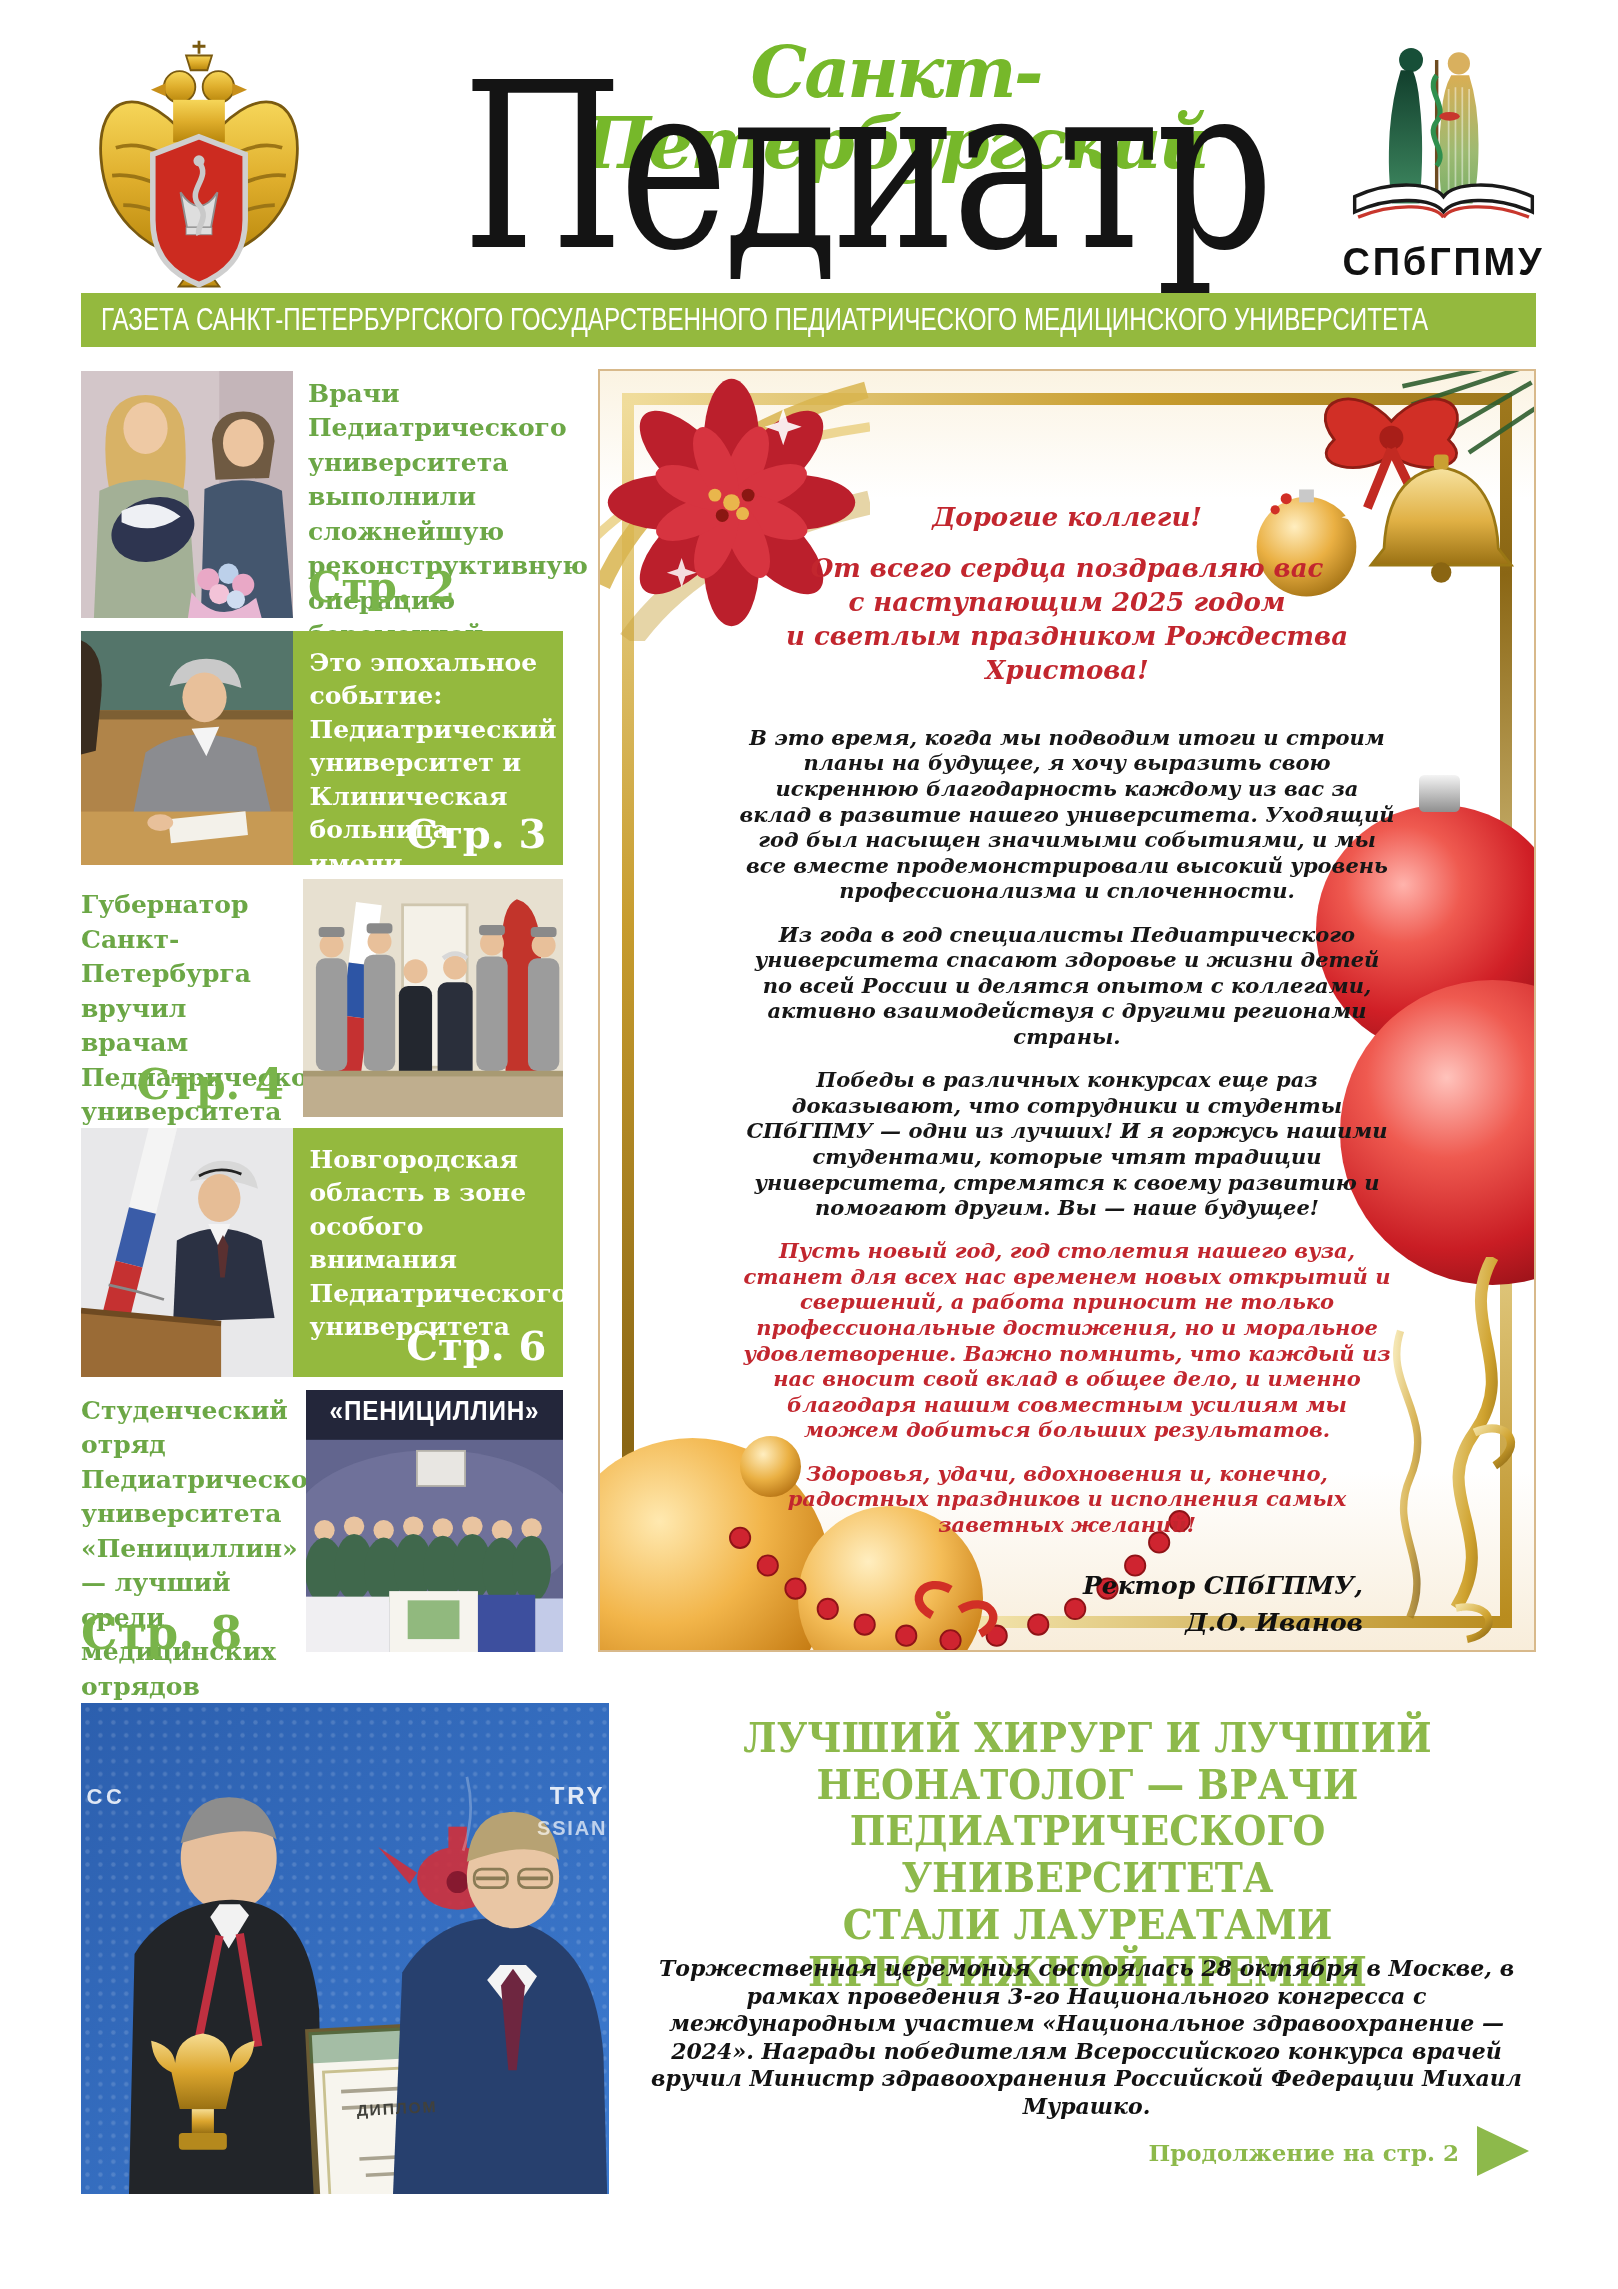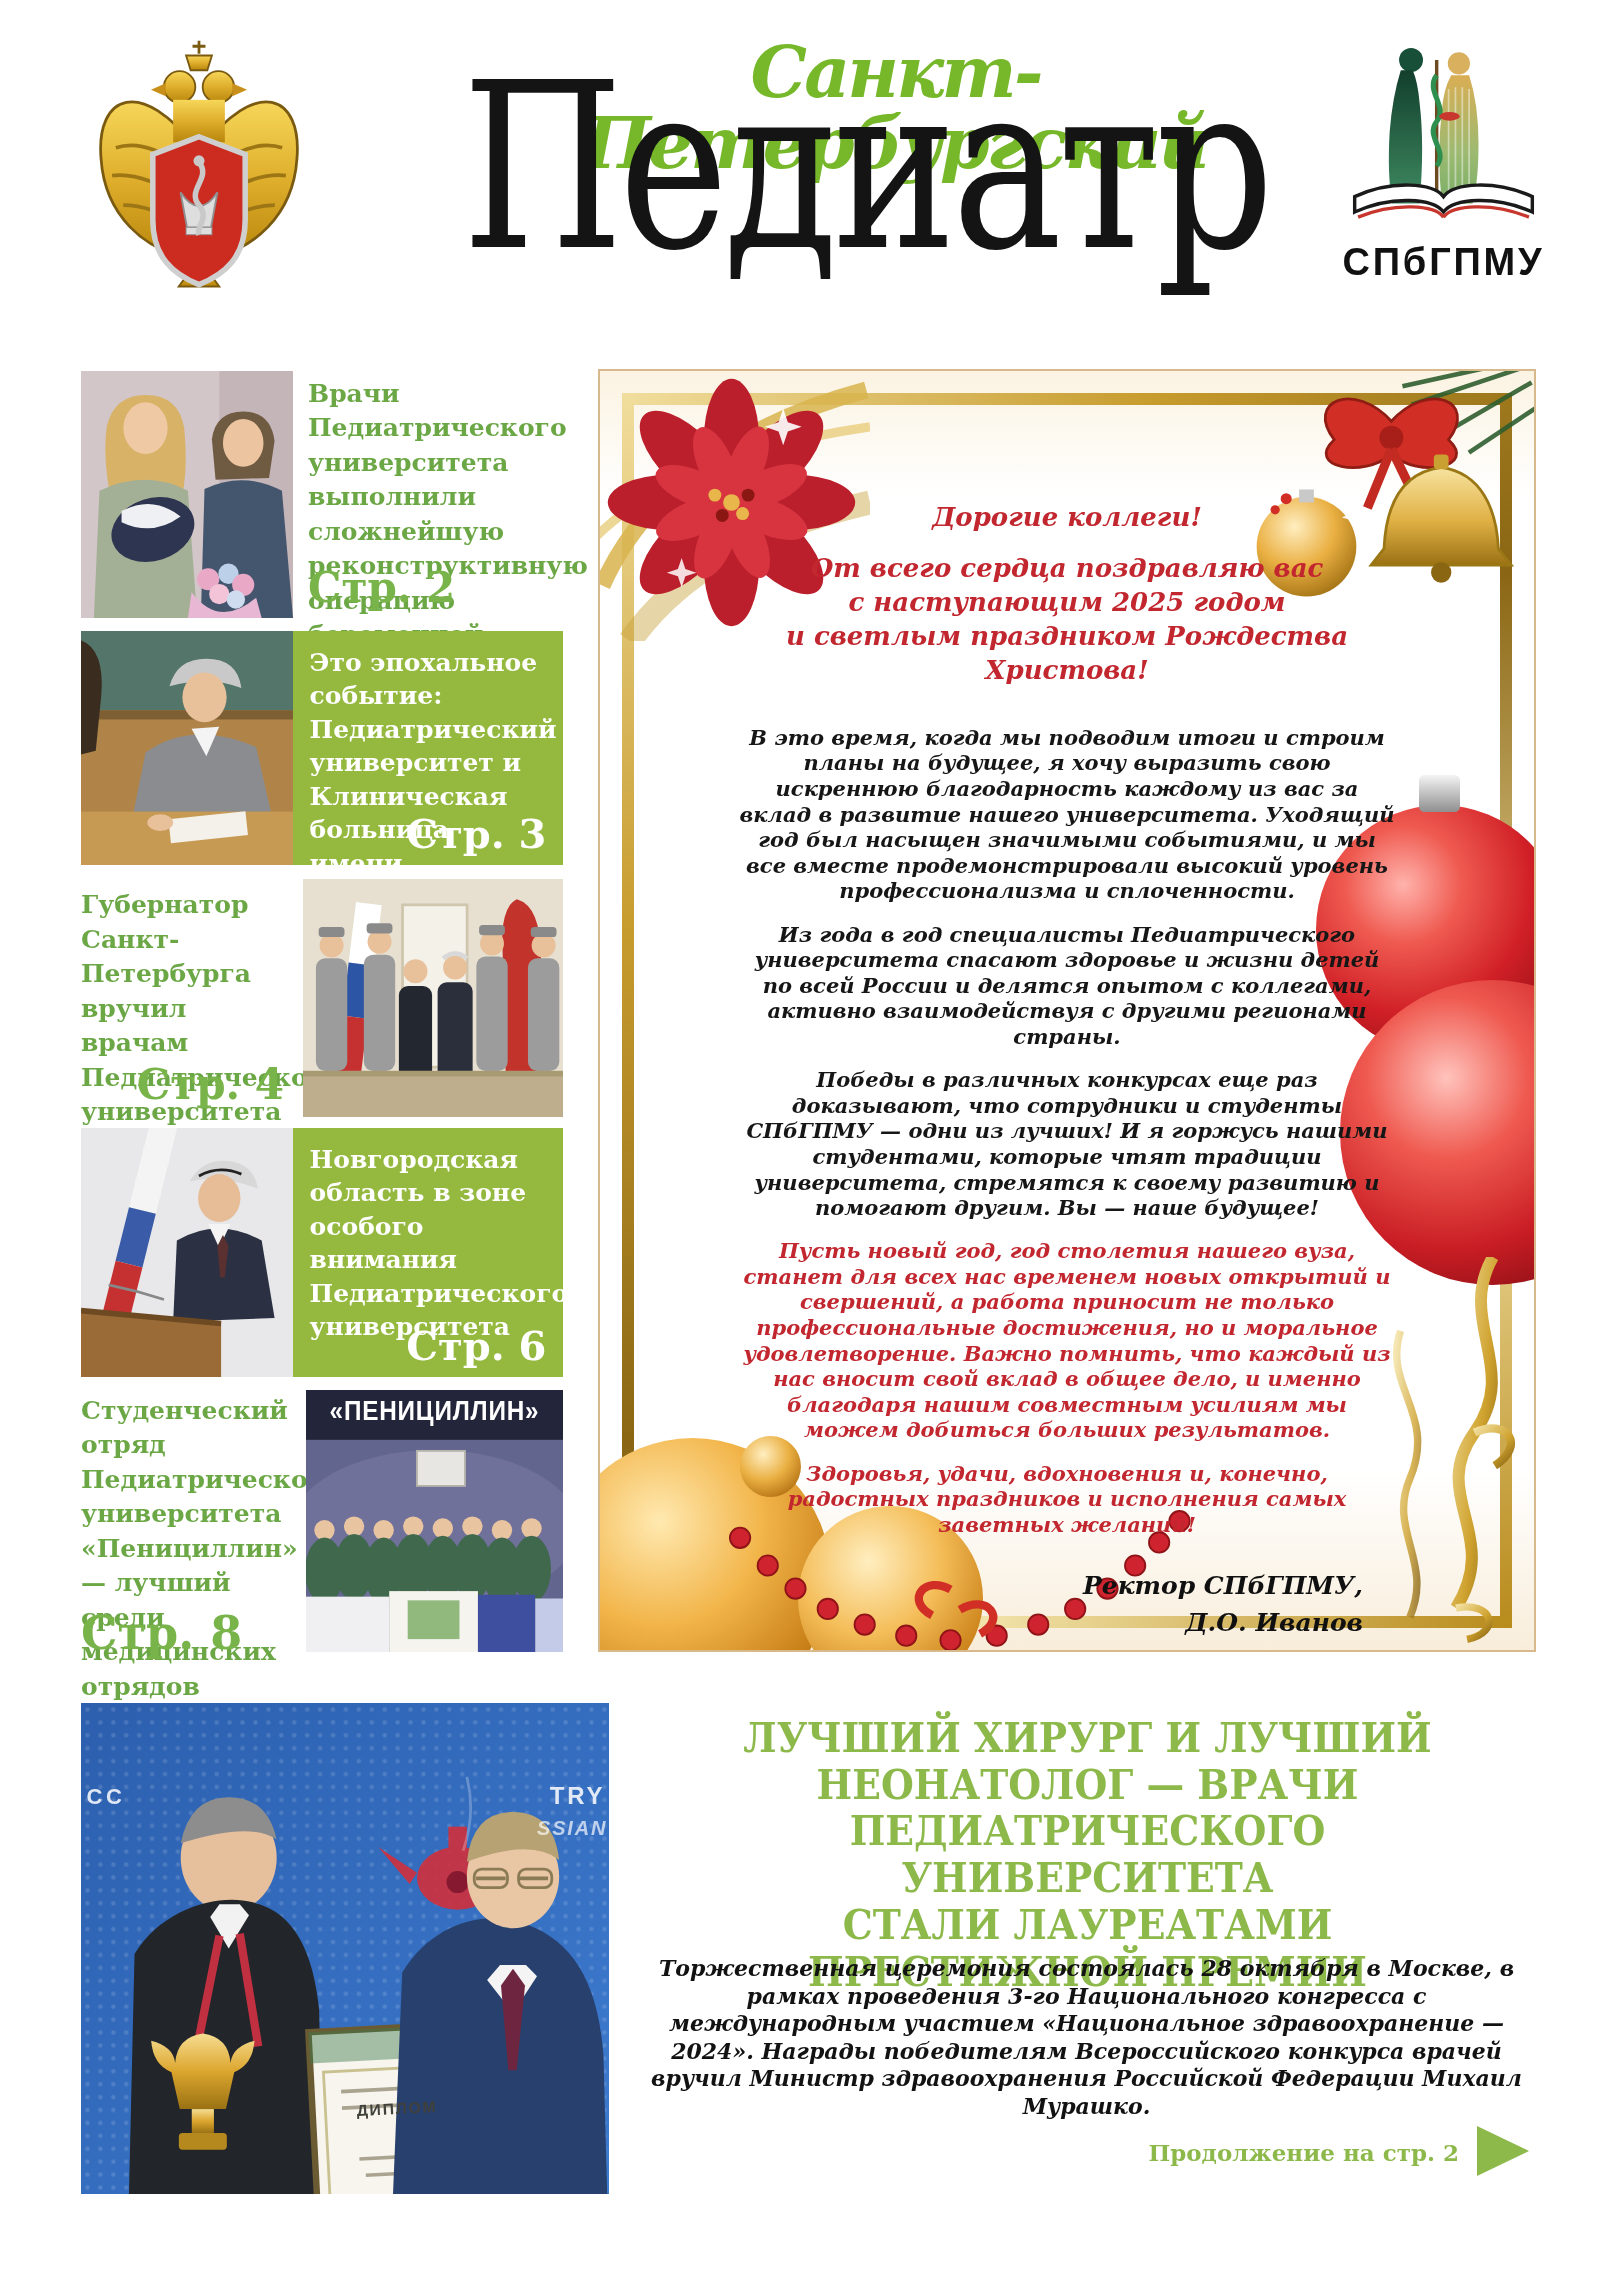--- a/index.html
+++ b/index.html
@@ -66,21 +66,21 @@
   .signature{margin-top:31px;text-align:right;padding-right:33px;font-size:25px;color:#101010;
              line-height:1.45;white-space:pre-line;}
 
   
   #bottom-photo{left:81px;top:1703px;width:528px;height:491px;}
   #diploma-label{position:absolute;left:242px;top:397px;width:148px;text-align:center;color:#41413b;
                  font-family:"Liberation Sans",sans-serif;font-size:15.7px;font-weight:bold;letter-spacing:1.8px;transform:rotate(-3deg);}
   .frag{position:absolute;color:rgba(255,255,255,.85);font-family:"Liberation Sans",sans-serif;font-weight:bold;}
   #frag0{left:5.5px;top:81px;font-size:22px;letter-spacing:3.7px;}
   #frag1{right:3.7px;top:79px;font-size:24px;letter-spacing:2.8px;}
-  #frag2{right:1.8px;top:114px;font-size:20px;letter-spacing:1.8px;opacity:.8;font-style:italic;}
+  #frag2{right:1.8px;top:114px;font-size:20px;letter-spacing:1.8px;opacity:.8;}
   #headline{left:626px;top:1715px;width:923px;font-size:41px;line-height:1.14;color:#8db94b;
             text-align:center;white-space:pre-line;font-weight:bold;transform:scaleX(.92);transform-origin:50% 0;}
   #lead{left:635px;top:1955px;width:903px;font-size:22px;font-weight:bold;font-style:italic;
         text-align:center;line-height:1.25;color:#121212;}
   #body-text{left:635px;top:2075px;width:903px;font-size:21px;line-height:1.42;text-align:justify;
              text-indent:41px;font-family:"Liberation Serif",serif;letter-spacing:-0.2px;color:#1a1a1a;}
   #continuation{left:1071px;top:2139px;width:388px;text-align:right;font-size:23px;
                 color:#8db94b;font-weight:bold;}
   #cont-arrow{left:1477px;top:2126px;width:0;height:0;border-left:52px solid #8db94b;
               border-top:25px solid transparent;border-bottom:25px solid transparent;}
@@ -142,20 +142,24 @@
       <path d="M126,60 v130 M134,58 v132 M142,58 v132 M150,60 v128" stroke="#ffffff" stroke-width="2" opacity=".45"></path>
       <line x1="112" y1="26" x2="112" y2="188" stroke="#6d4b20" stroke-width="4"></line>
       <path d="M112,44 C98,62 126,80 112,98 C98,116 126,132 112,150" stroke="#2f8f4e" stroke-width="6" fill="none"></path>
       <ellipse cx="127" cy="92" rx="12" ry="5" fill="#c8372d"></ellipse>
       <path d="M16,186 C60,166 108,170 120,186 C132,170 180,166 224,186 L224,204 C180,184 132,188 120,204 C108,188 60,184 16,204 Z" fill="#ffffff" stroke="#1a1a1a" stroke-width="4"></path>
       <path d="M20,210 C64,192 110,196 120,210 M120,210 C130,196 176,192 220,210" stroke="#c8372d" stroke-width="4" fill="none"></path>
     </svg>
     <div id="logo-caption">СПбГПМУ</div>
   </div>
 
+  <div class="abs" id="green-bar">
+    <span class="bar-left">ГАЗЕТА САНКТ-ПЕТЕРБУРГСКОГО ГОСУДАРСТВЕННОГО ПЕДИАТРИЧЕСКОГО МЕДИЦИНСКОГО УНИВЕРСИТЕТА</span>
+
+  </div>
 
   <div class="teaser" id="t1">
     <div class="photo" style="left:0;top:0;width:212px;height:247px;">
       <svg viewBox="0 0 230 268" preserveAspectRatio="none">
         <rect width="230" height="268" fill="#d3c6c9"></rect>
           <rect x="150" width="80" height="268" fill="#c4b5b9"></rect>
         <path d="M28,60 q8,-34 42,-34 q36,0 42,36 q6,64 -10,96 l-64,4 q-16,-60 -10,-102z" fill="#d8b266"></path>
         <ellipse cx="70" cy="62" rx="24" ry="28" fill="#eec9a4"></ellipse>
         <path d="M20,130 q50,-24 96,0 l10,138 h-112 z" fill="#a3b096"></path>
         <path d="M142,74 q4,-30 34,-30 q30,0 34,32 l-6,40 -58,2 z" fill="#6f5a42"></path>

